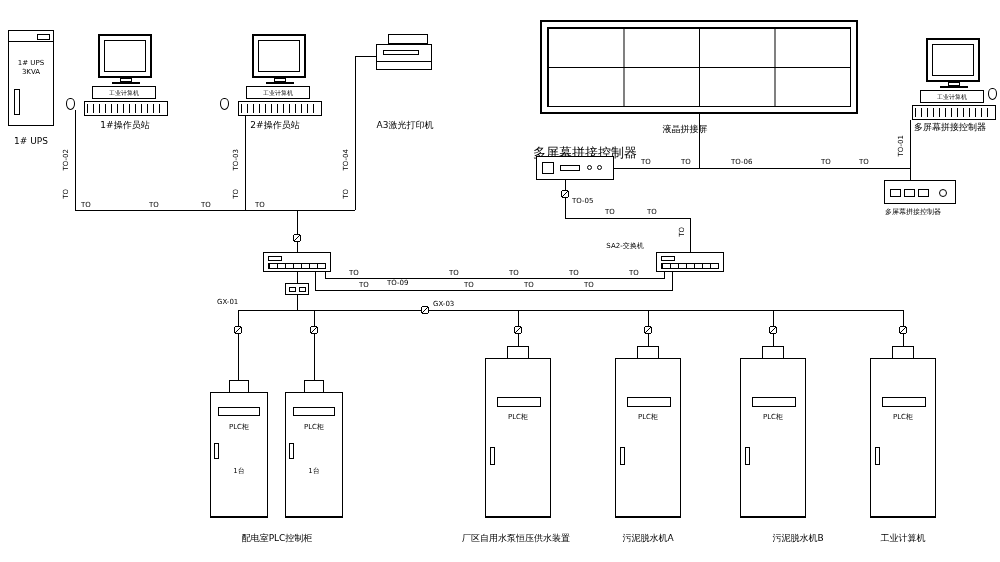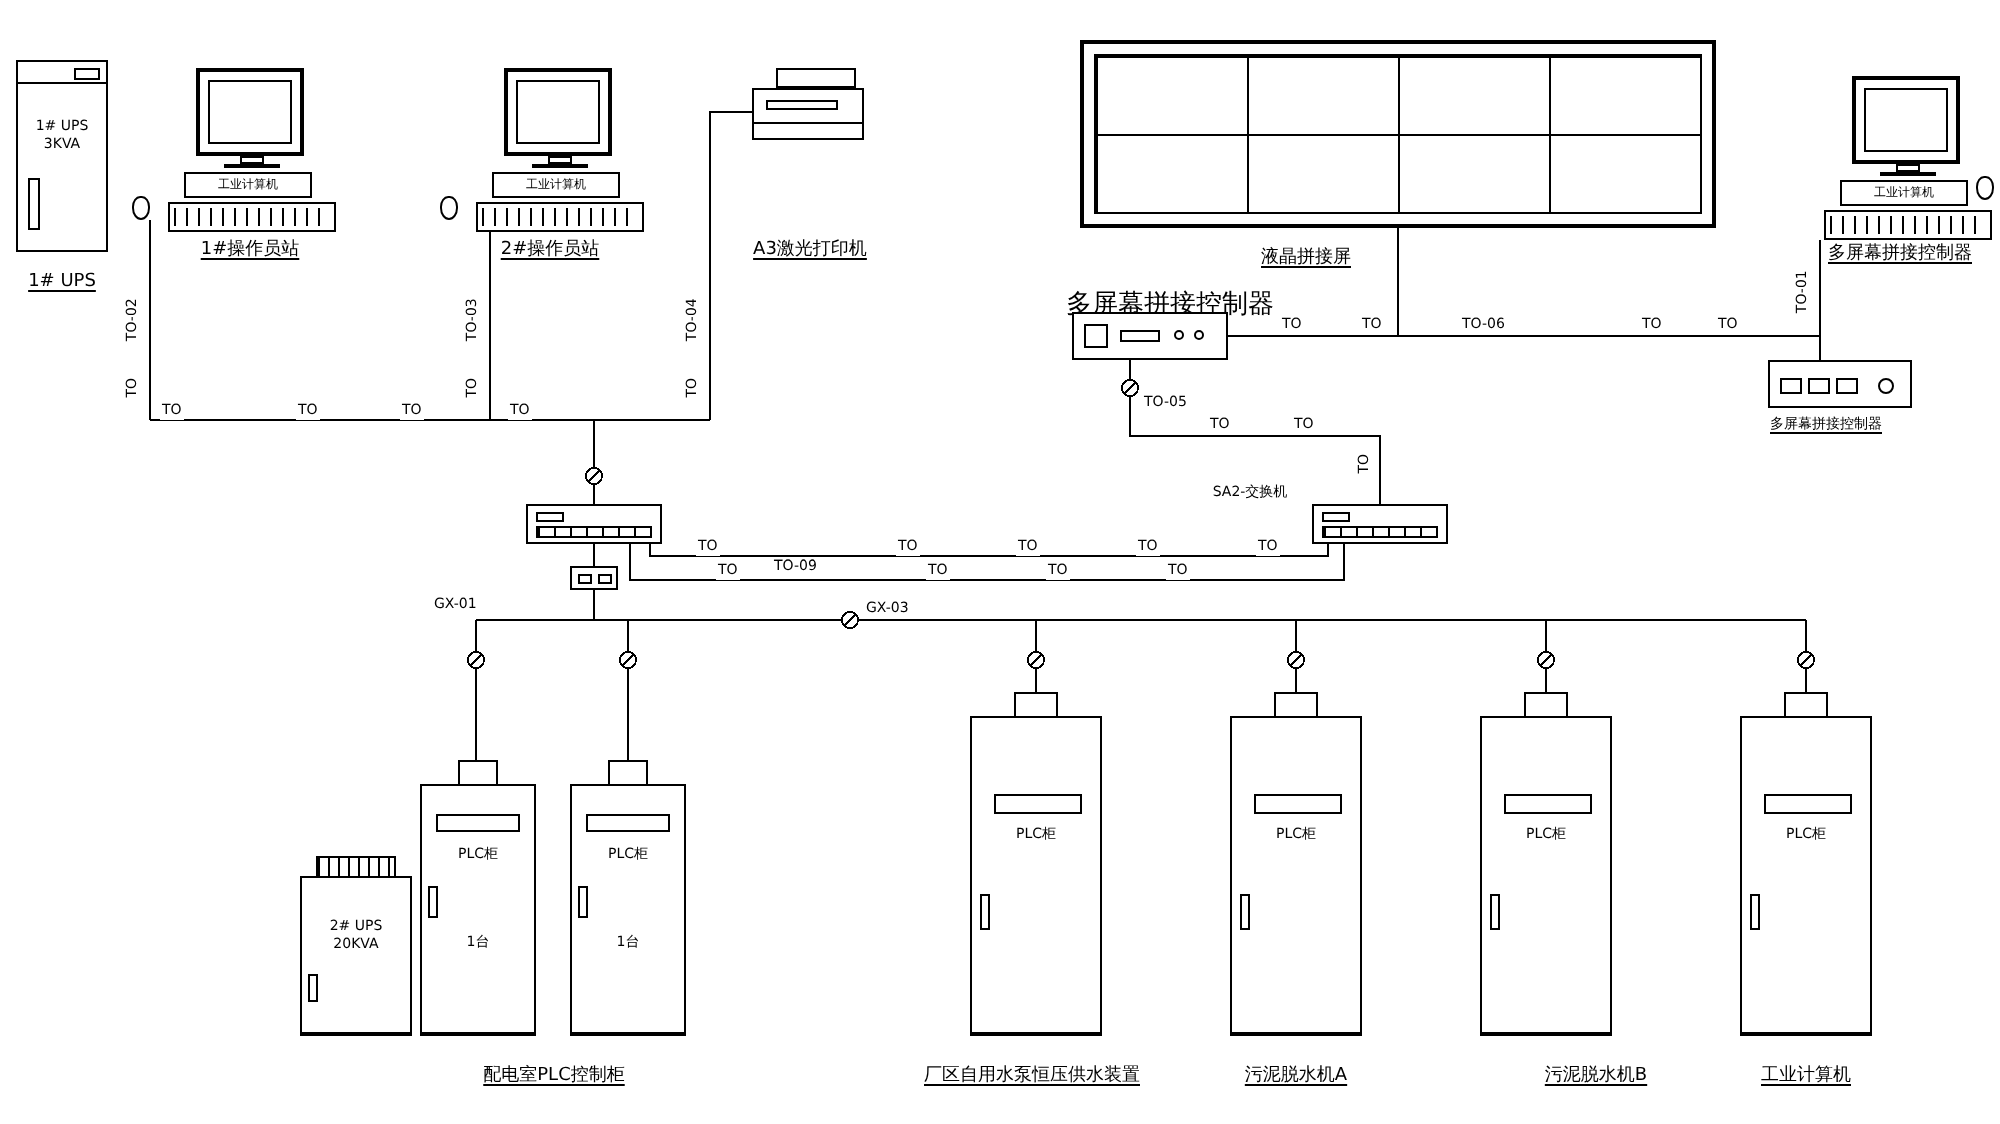--- a/index.html
+++ b/index.html
@@ -4,21 +4,21 @@
 <style>
   *{box-sizing:border-box;margin:0;padding:0}
   body{margin:0;background:#e9e9e9}
   #canvas{position:relative;width:1000px;height:562px;background:#fff;overflow:hidden;
           font-family:"DejaVu Sans","Liberation Sans",sans-serif;color:#000}
   .comp{position:absolute}
   .box{position:absolute;border:1px solid #000;background:#fff}
   .b2{border-width:2px}
   .fill{position:absolute;background:#000}
   .caption{position:absolute;font-size:9px;line-height:1.2;text-align:center;white-space:nowrap}
-  .underline{text-decoration:underline;text-underline-offset:2px}
+  .underline{text-underline-offset:2px}
   .cable{position:absolute;font-size:7px;line-height:1.1;background:#fff;padding:0 1px;white-space:nowrap}
   .vcable{text-align:center;transform:rotate(-90deg)}
   .tiny{font-size:7px;line-height:1.3}
   .t6{font-size:6px}
   .screen{position:absolute;inset:4px;border:1px solid #000}
   .keys{position:absolute;background:repeating-linear-gradient(90deg,#000 0 1px,#fff 1px 6px)}
   .ports{position:absolute;border:1px solid #000;background:repeating-linear-gradient(90deg,#000 0 1px,#fff 1px 8px)}
   .comb{position:absolute;border:1px solid #000;background:repeating-linear-gradient(90deg,#000 0 1px,#fff 1px 5px)}
   .grid{position:absolute;border:1px solid #000;
         background-image:linear-gradient(#000 1px,transparent 1px),linear-gradient(90deg,#000 1px,transparent 1px);
@@ -121,21 +121,21 @@
     <div class="box" style="left:2px;top:10px;width:56px;height:26px">
       <div class="box" style="left:6px;top:5px;width:36px;height:5px"></div>
       <div class="fill" style="left:0;top:16px;width:54px;height:1px"></div>
     </div>
   </div>
   <div class="caption underline" style="left:360px;top:120px;width:90px">A3激光打印机</div>
 
   <div class="box b2" style="left:540px;top:20px;width:318px;height:94px">
     <div class="grid" style="inset:5px"></div>
   </div>
-  <div class="caption underline" style="left:608px;top:124px;width:90px">液晶拼接屏</div>
+  <div class="caption underline" style="left:640px;top:124px;width:90px">液晶拼接屏</div>
 
   <div class="caption" style="left:533px;top:145px;width:84px;font-size:13px">多屏幕拼接控制器</div>
   <div class="box" style="left:536px;top:156px;width:78px;height:24px">
     <div class="box" style="left:5px;top:5px;width:12px;height:12px"></div>
     <div class="box" style="left:23px;top:8px;width:20px;height:6px"></div>
     <div class="box" style="left:50px;top:8px;width:5px;height:5px;border-radius:50%"></div>
     <div class="box" style="left:60px;top:8px;width:5px;height:5px;border-radius:50%"></div>
   </div>
 
   <div class="comp" style="left:904px;top:38px;width:110px;height:84px">
@@ -187,30 +187,20 @@
   <div class="comp" style="left:285px;top:380px;width:58px;height:138px">
     <div class="box" style="left:19px;top:0;width:20px;height:13px"></div>
     <div class="box" style="left:0;top:12px;width:58px;height:126px;border-bottom-width:2px">
       <div class="box" style="left:7px;top:14px;width:42px;height:9px"></div>
       <div class="tiny" style="position:absolute;left:0;top:30px;width:100%;text-align:center">PLC柜</div>
       <div class="handle" style="left:3px;top:50px;width:5px;height:16px"></div>
       <div class="tiny" style="position:absolute;left:0;top:74px;width:100%;text-align:center">1台</div>
     </div>
   </div>
 
-  <div class="comp" style="left:150px;top:428px;width:56px;height:90px">
-    <div class="comb" style="left:8px;top:0;width:40px;height:11px"></div>
-    <div class="box" style="left:0;top:10px;width:56px;height:80px;border-bottom-width:2px">
-      <div class="tiny" style="position:absolute;left:0;top:20px;width:100%;text-align:center">
-        <div>2# UPS</div>
-        <div>20KVA</div>
-      </div>
-      <div class="handle" style="left:3px;top:48px;width:5px;height:14px"></div>
-    </div>
-  </div>
 
   <div class="comp" style="left:485px;top:346px;width:66px;height:172px">
     <div class="box" style="left:22px;top:0;width:22px;height:13px"></div>
     <div class="box" style="left:0;top:12px;width:66px;height:160px;border-bottom-width:2px">
       <div class="box" style="left:11px;top:38px;width:44px;height:10px"></div>
       <div class="tiny" style="position:absolute;left:0;top:54px;width:100%;text-align:center">PLC柜</div>
       <div class="handle" style="left:4px;top:88px;width:5px;height:18px"></div>
     </div>
   </div>
   <div class="comp" style="left:615px;top:346px;width:66px;height:172px">

